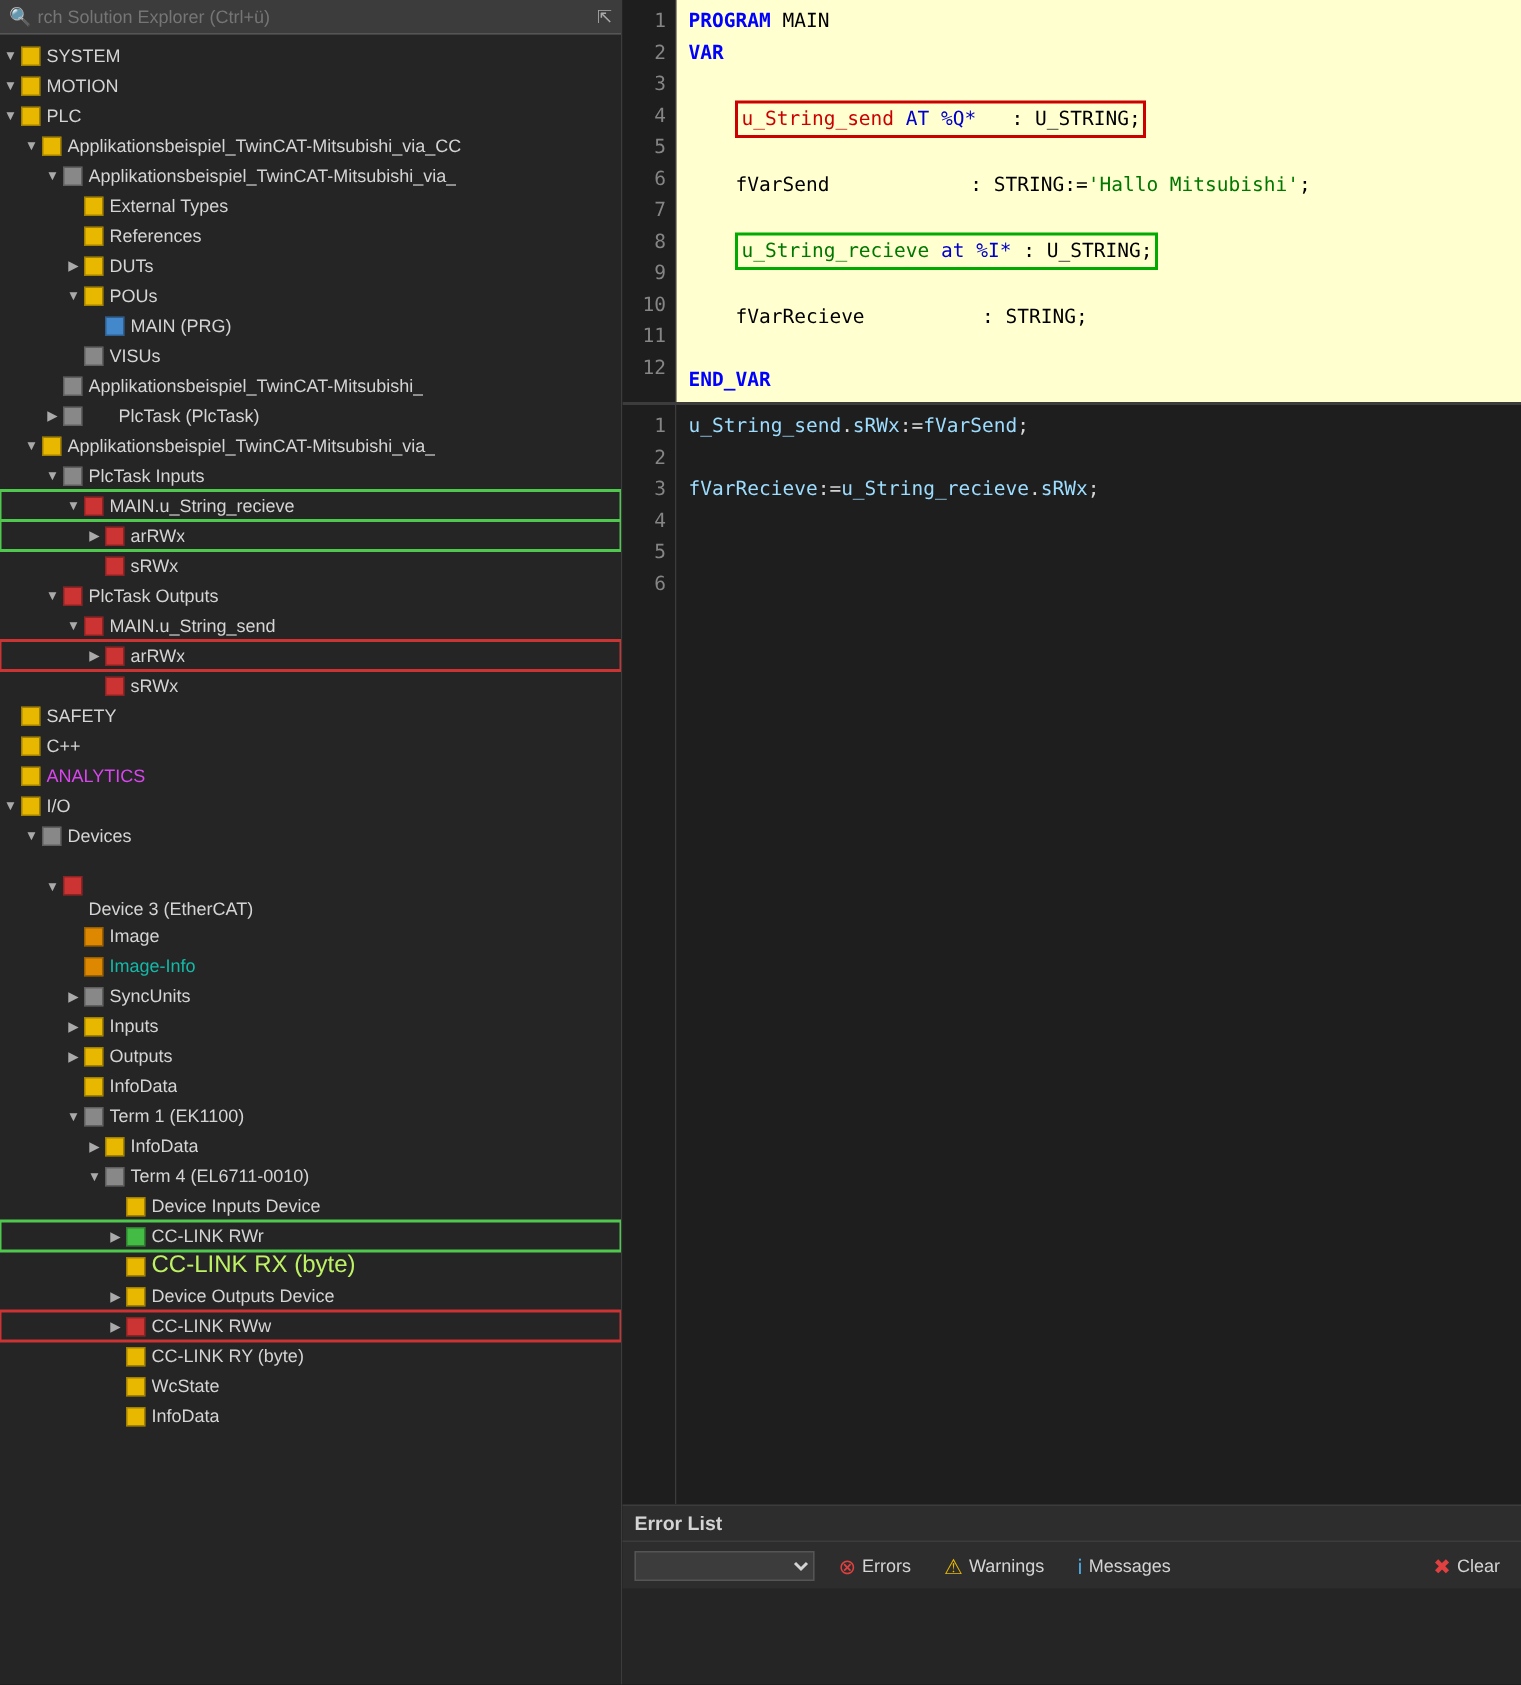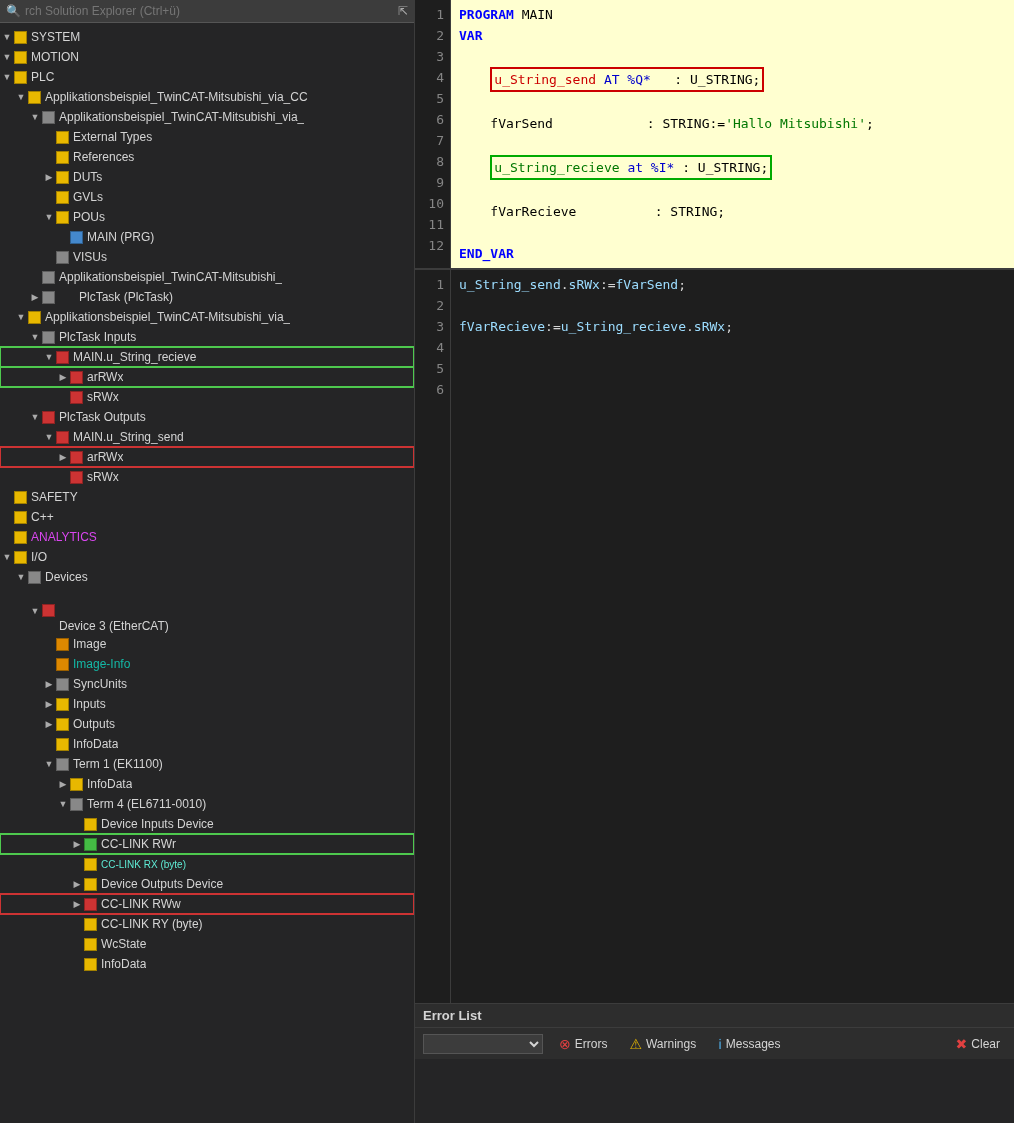--- a/index.html
+++ b/index.html
@@ -223,26 +223,20 @@
         <span style="font-size:12px;color:#d4d4d4;overflow:hidden;text-overflow:ellipsis;white-space:nowrap;">References</span>
       </div>
       <div class="tree-row">
         <span style="display:inline-block;width:42px;flex-shrink:0;"></span>
         <span style="width:14px;flex-shrink:0;color:#aaa;font-size:9px;text-align:center;">▶</span>
         <span style="display:inline-block;width:13px;height:13px;background:#e8b800;flex-shrink:0;margin-right:4px;border:1px solid rgba(0,0,0,0.3);"></span>
         <span style="font-size:12px;color:#d4d4d4;overflow:hidden;text-overflow:ellipsis;white-space:nowrap;">DUTs</span>
       </div>
       <div class="tree-row">
         <span style="display:inline-block;width:42px;flex-shrink:0;"></span>
-        <span style="width:14px;flex-shrink:0;"></span>
-        <span style="display:inline-block;width:13px;height:13px;background:#e8b800;flex-shrink:0;margin-right:4px;border:1px solid rgba(0,0,0,0.3);"></span>
-        <span style="font-size:12px;color:#d4d4d4;overflow:hidden;text-overflow:ellipsis;white-space:nowrap;">GVLs</span>
-      </div>
-      <div class="tree-row">
-        <span style="display:inline-block;width:42px;flex-shrink:0;"></span>
         <span style="width:14px;flex-shrink:0;color:#aaa;font-size:9px;text-align:center;">▼</span>
         <span style="display:inline-block;width:13px;height:13px;background:#e8b800;flex-shrink:0;margin-right:4px;border:1px solid rgba(0,0,0,0.3);"></span>
         <span style="font-size:12px;color:#d4d4d4;overflow:hidden;text-overflow:ellipsis;white-space:nowrap;">POUs</span>
       </div>
       <div class="tree-row">
         <span style="display:inline-block;width:56px;flex-shrink:0;"></span>
         <span style="width:14px;flex-shrink:0;"></span>
         <span style="display:inline-block;width:13px;height:13px;background:#4488cc;flex-shrink:0;margin-right:4px;border:1px solid rgba(0,0,0,0.3);"></span>
         <span style="font-size:12px;color:#d4d4d4;overflow:hidden;text-overflow:ellipsis;white-space:nowrap;">MAIN (PRG)</span>
       </div>
@@ -417,21 +411,21 @@
       <div class="tree-row" style="outline: rgb(78, 201, 78) solid 2px; outline-offset: -1px;">
         <span style="display:inline-block;width:70px;flex-shrink:0;"></span>
         <span style="width:14px;flex-shrink:0;color:#aaa;font-size:9px;text-align:center;">▶</span>
         <span style="display:inline-block;width:13px;height:13px;background:#44bb44;flex-shrink:0;margin-right:4px;border:1px solid rgba(0,0,0,0.3);"></span>
         <span style="font-size:12px;color:#d4d4d4;overflow:hidden;text-overflow:ellipsis;white-space:nowrap;">CC-LINK RWr</span>
       </div>
       <div class="tree-row">
         <span style="display:inline-block;width:70px;flex-shrink:0;"></span>
         <span style="width:14px;flex-shrink:0;"></span>
         <span style="display:inline-block;width:13px;height:13px;background:#e8b800;flex-shrink:0;margin-right:4px;border:1px solid rgba(0,0,0,0.3);"></span>
-        <span style="font-size:10px;color:#5eead4;overflow:hidden;text-overflow:ellipsis;white-space:nowrap;">CC-LINK RX (byte)</span>
+        <span style="font-size:16px;color:#bef264;overflow:hidden;text-overflow:ellipsis;white-space:nowrap;">CC-LINK RX (byte)</span>
       </div>
       <div class="tree-row">
         <span style="display:inline-block;width:70px;flex-shrink:0;"></span>
         <span style="width:14px;flex-shrink:0;color:#aaa;font-size:9px;text-align:center;">▶</span>
         <span style="display:inline-block;width:13px;height:13px;background:#e8b800;flex-shrink:0;margin-right:4px;border:1px solid rgba(0,0,0,0.3);"></span>
         <span style="font-size:12px;color:#d4d4d4;overflow:hidden;text-overflow:ellipsis;white-space:nowrap;">Device Outputs Device</span>
       </div>
       <div class="tree-row" style="outline: rgb(204, 51, 51) solid 2px; outline-offset: -1px;">
         <span style="display:inline-block;width:70px;flex-shrink:0;"></span>
         <span style="width:14px;flex-shrink:0;color:#aaa;font-size:9px;text-align:center;">▶</span>

